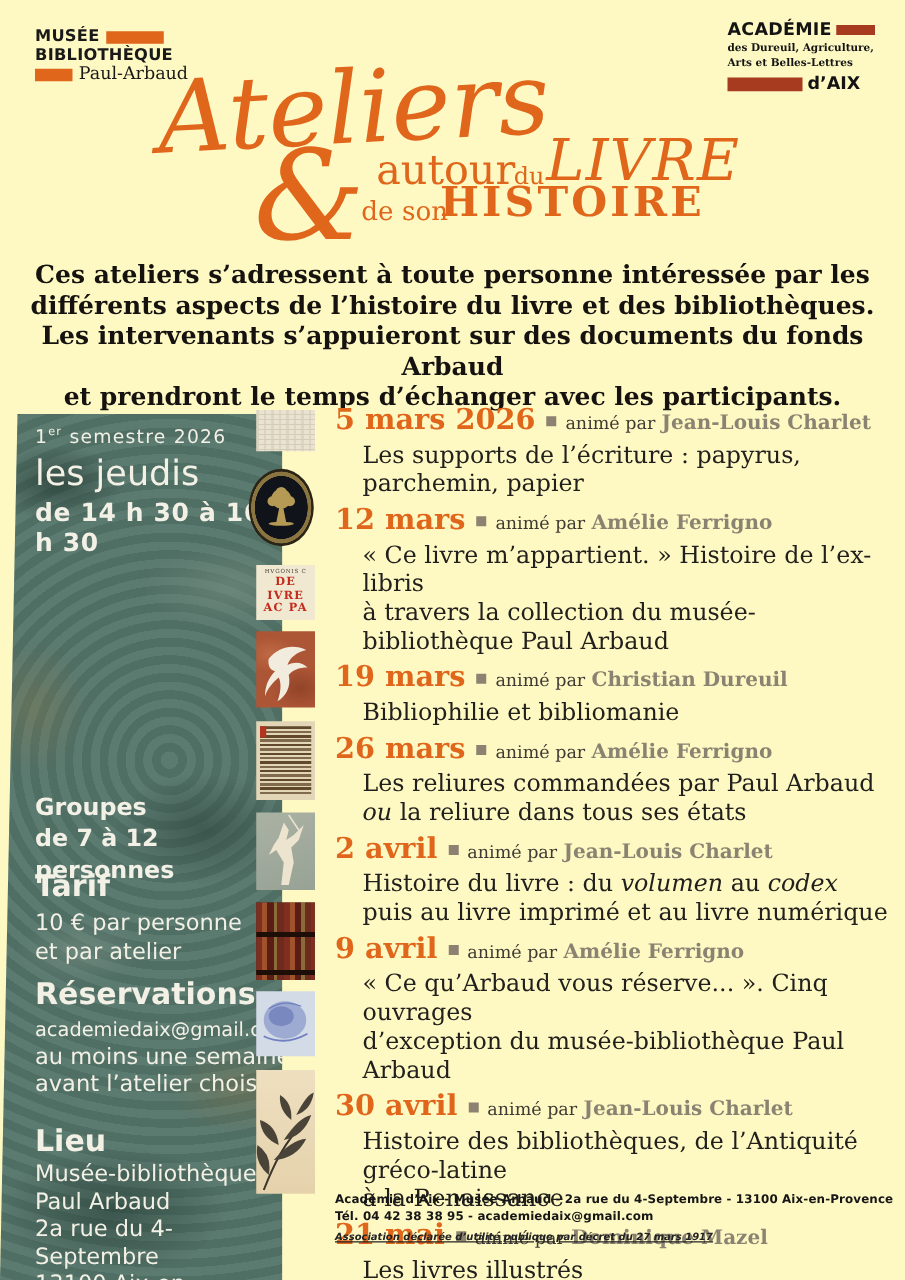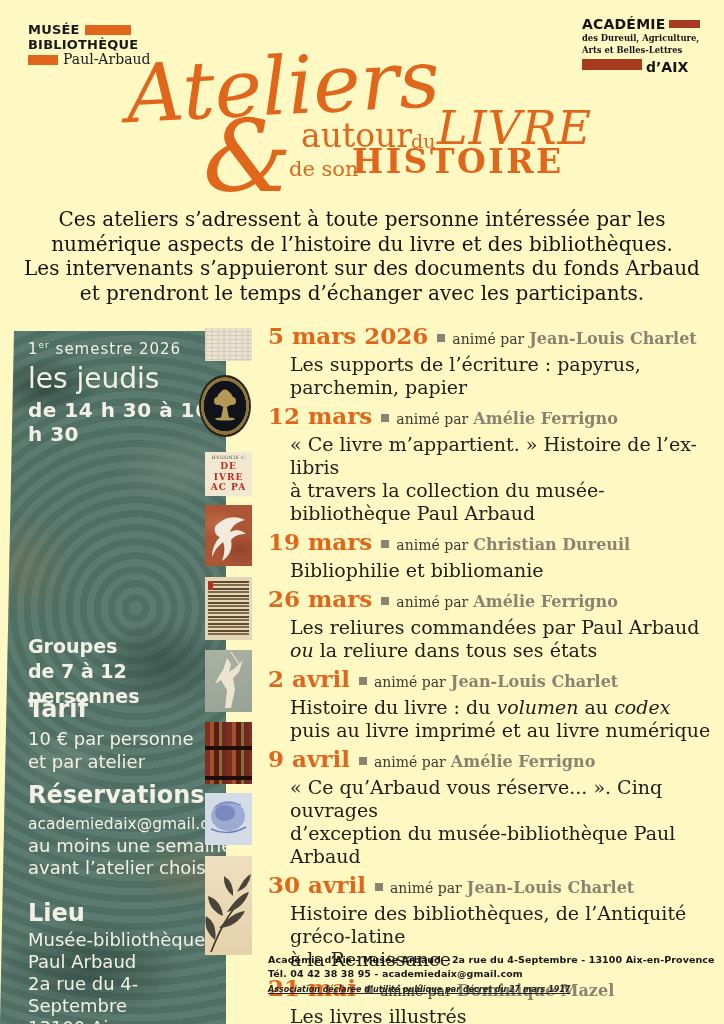--- a/index.html
+++ b/index.html
@@ -20,37 +20,37 @@
   .lm-bar1{width:46px;height:10px;background:var(--orange);}
   .lm-bar2{width:30px;height:10px;background:var(--orange);}
   .lm-sub{font-family:"DejaVu Serif", serif;font-size:14px;line-height:15px;}
 
   
   .logo-acad{position:absolute;right:24px;top:16px;width:118px;color:#141414;font-family:"DejaVu Sans", sans-serif;}
   .la-row1{display:flex;align-items:center;gap:4px;}
   .la-name{font-weight:bold;font-size:14px;letter-spacing:.2px;}
   .la-bar1{flex:1;height:8px;background:var(--brick);}
   .la-sub{font-family:"DejaVu Serif", serif;font-weight:bold;font-size:8.4px;line-height:9.5px;margin-top:2px;}
-  .la-row4{display:flex;align-items:flex-start;gap:4px;margin-top:4px;}
+  .la-row4{display:flex;align-items:center;gap:4px;margin-top:4px;}
   .la-bar2{width:60px;height:11px;background:var(--brick);}
   .la-daix{font-weight:bold;font-size:14px;}
 
   
   .title-block span{position:absolute;color:var(--orange);white-space:nowrap;}
   .t-ateliers{left:126px;top:40px;font-size:80px;font-style:italic;transform:rotate(-3deg);}
   .t-autour{left:301px;top:116px;font-size:33px;}
   .t-du{left:411px;top:130px;font-size:19px;}
   .t-livre{left:437px;top:101px;font-size:46px;letter-spacing:1px;font-style:italic;}
   .t-amp{left:203px;top:112px;font-size:100px;font-style:italic;line-height:90px;}
   .t-deson{left:289px;top:157px;font-size:21px;}
   .t-histoire{left:352px;top:142px;font-size:33px;font-weight:bold;letter-spacing:2.5px;}
 
   
   .intro{position:absolute;left:0;right:0;top:207px;text-align:center;
-         font-weight:normal;font-size:20px;line-height:24.5px;color:#15120f;}
+         font-weight:bold;font-size:20px;line-height:24.5px;color:#15120f;}
 
   
   .sidebar{position:absolute;left:0;top:331px;width:226px;height:693px;color:#f3f0e6;
     clip-path:polygon(14px 0,100% 0,100% 100%,0 100%);
     background:
       radial-gradient(ellipse 90px 50px at 20% 8%, rgba(26,46,40,.55), transparent 60%),
       radial-gradient(ellipse 120px 60px at 82% 20%, rgba(123,146,131,.5), transparent 60%),
       radial-gradient(ellipse 70px 90px at 12% 34%, rgba(152,124,66,.28), transparent 60%),
       radial-gradient(ellipse 110px 70px at 72% 48%, rgba(36,60,52,.5), transparent 65%),
       radial-gradient(ellipse 85px 45px at 28% 62%, rgba(132,152,140,.42), transparent 60%),
@@ -154,21 +154,21 @@
     <span class="t-autour">autour</span>
     <span class="t-du">du</span>
     <span class="t-livre">LIVRE</span>
     <span class="t-amp">&amp;</span>
     <span class="t-deson">de son</span>
     <span class="t-histoire">HISTOIRE</span>
   </div>
 
   <div class="intro">
     <div>Ces ateliers s’adressent à toute personne intéressée par les</div>
-    <div>numérique aspects de l’histoire du livre et des bibliothèques.</div>
+    <div>différents aspects de l’histoire du livre et des bibliothèques.</div>
     <div>Les intervenants s’appuieront sur des documents du fonds Arbaud</div>
     <div>et prendront le temps d’échanger avec les participants.</div>
   </div>
 
   <div class="sidebar">
     <div class="blk sb-time">
       <div class="sb-sem"><span>1</span><span class="sup">er</span><span> semestre 2026</span></div>
       <div class="sb-days">les jeudis</div>
       <div class="sb-hours">de 14 h 30 à 16 h 30</div>
     </div>

